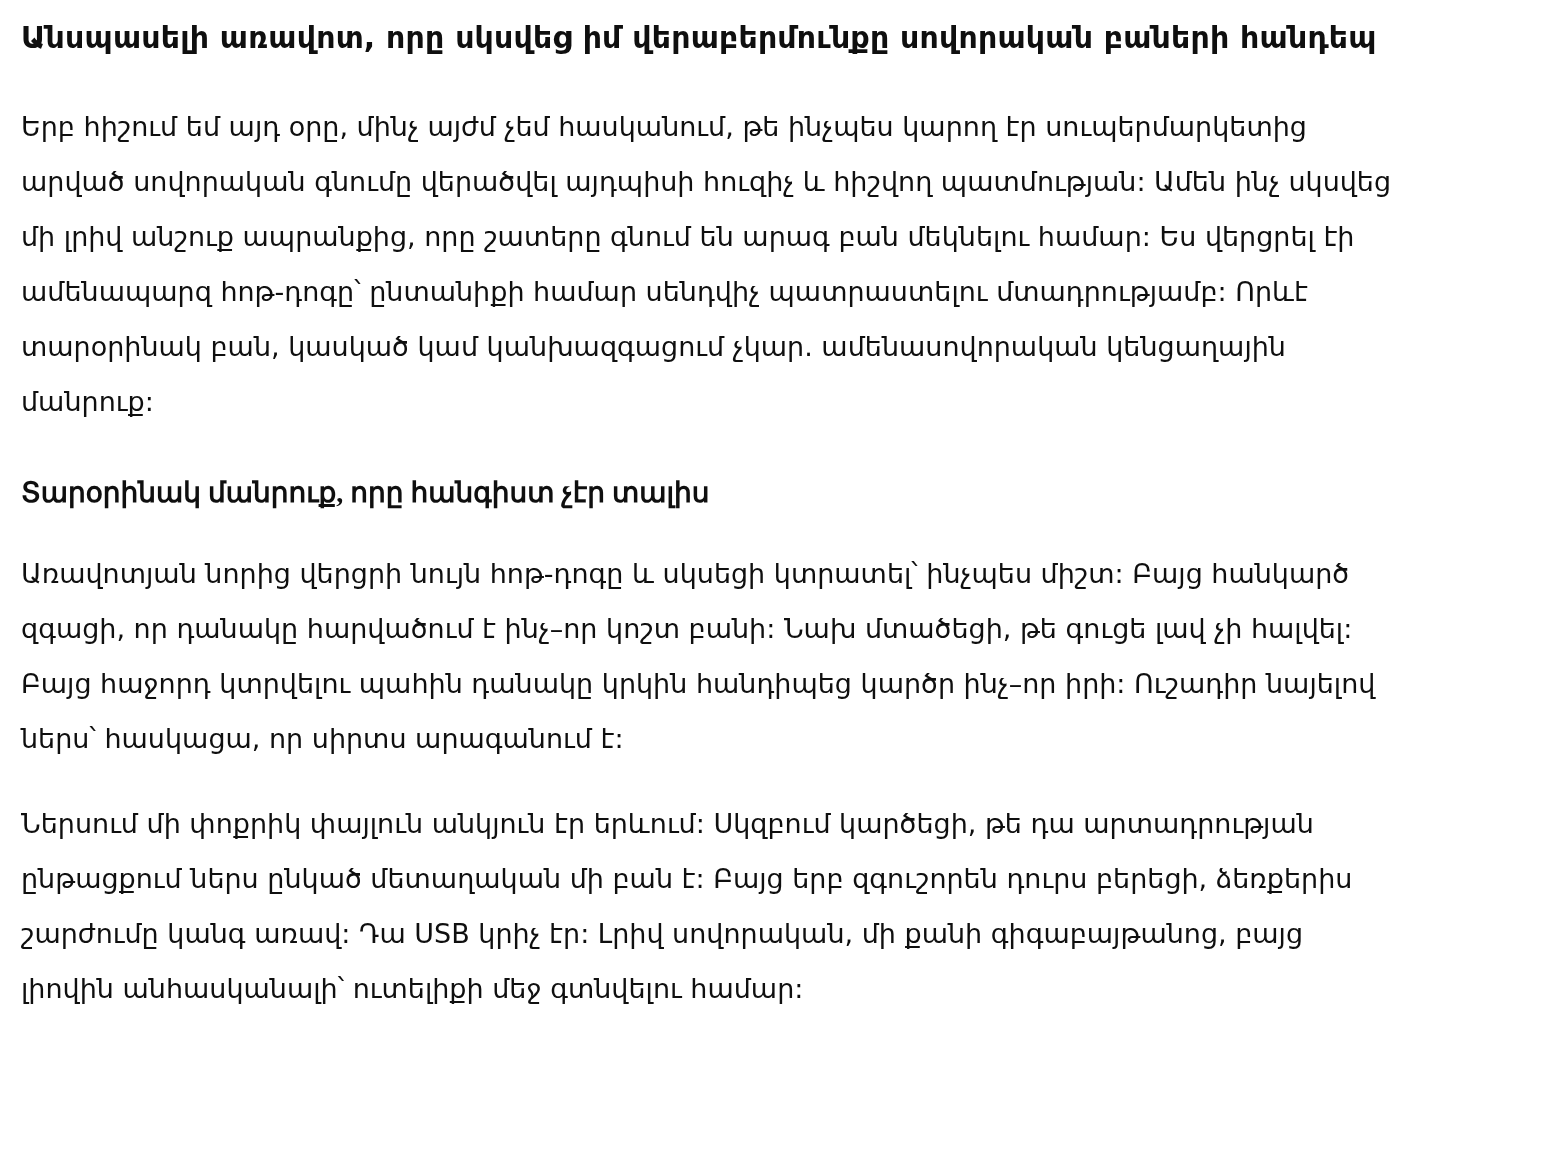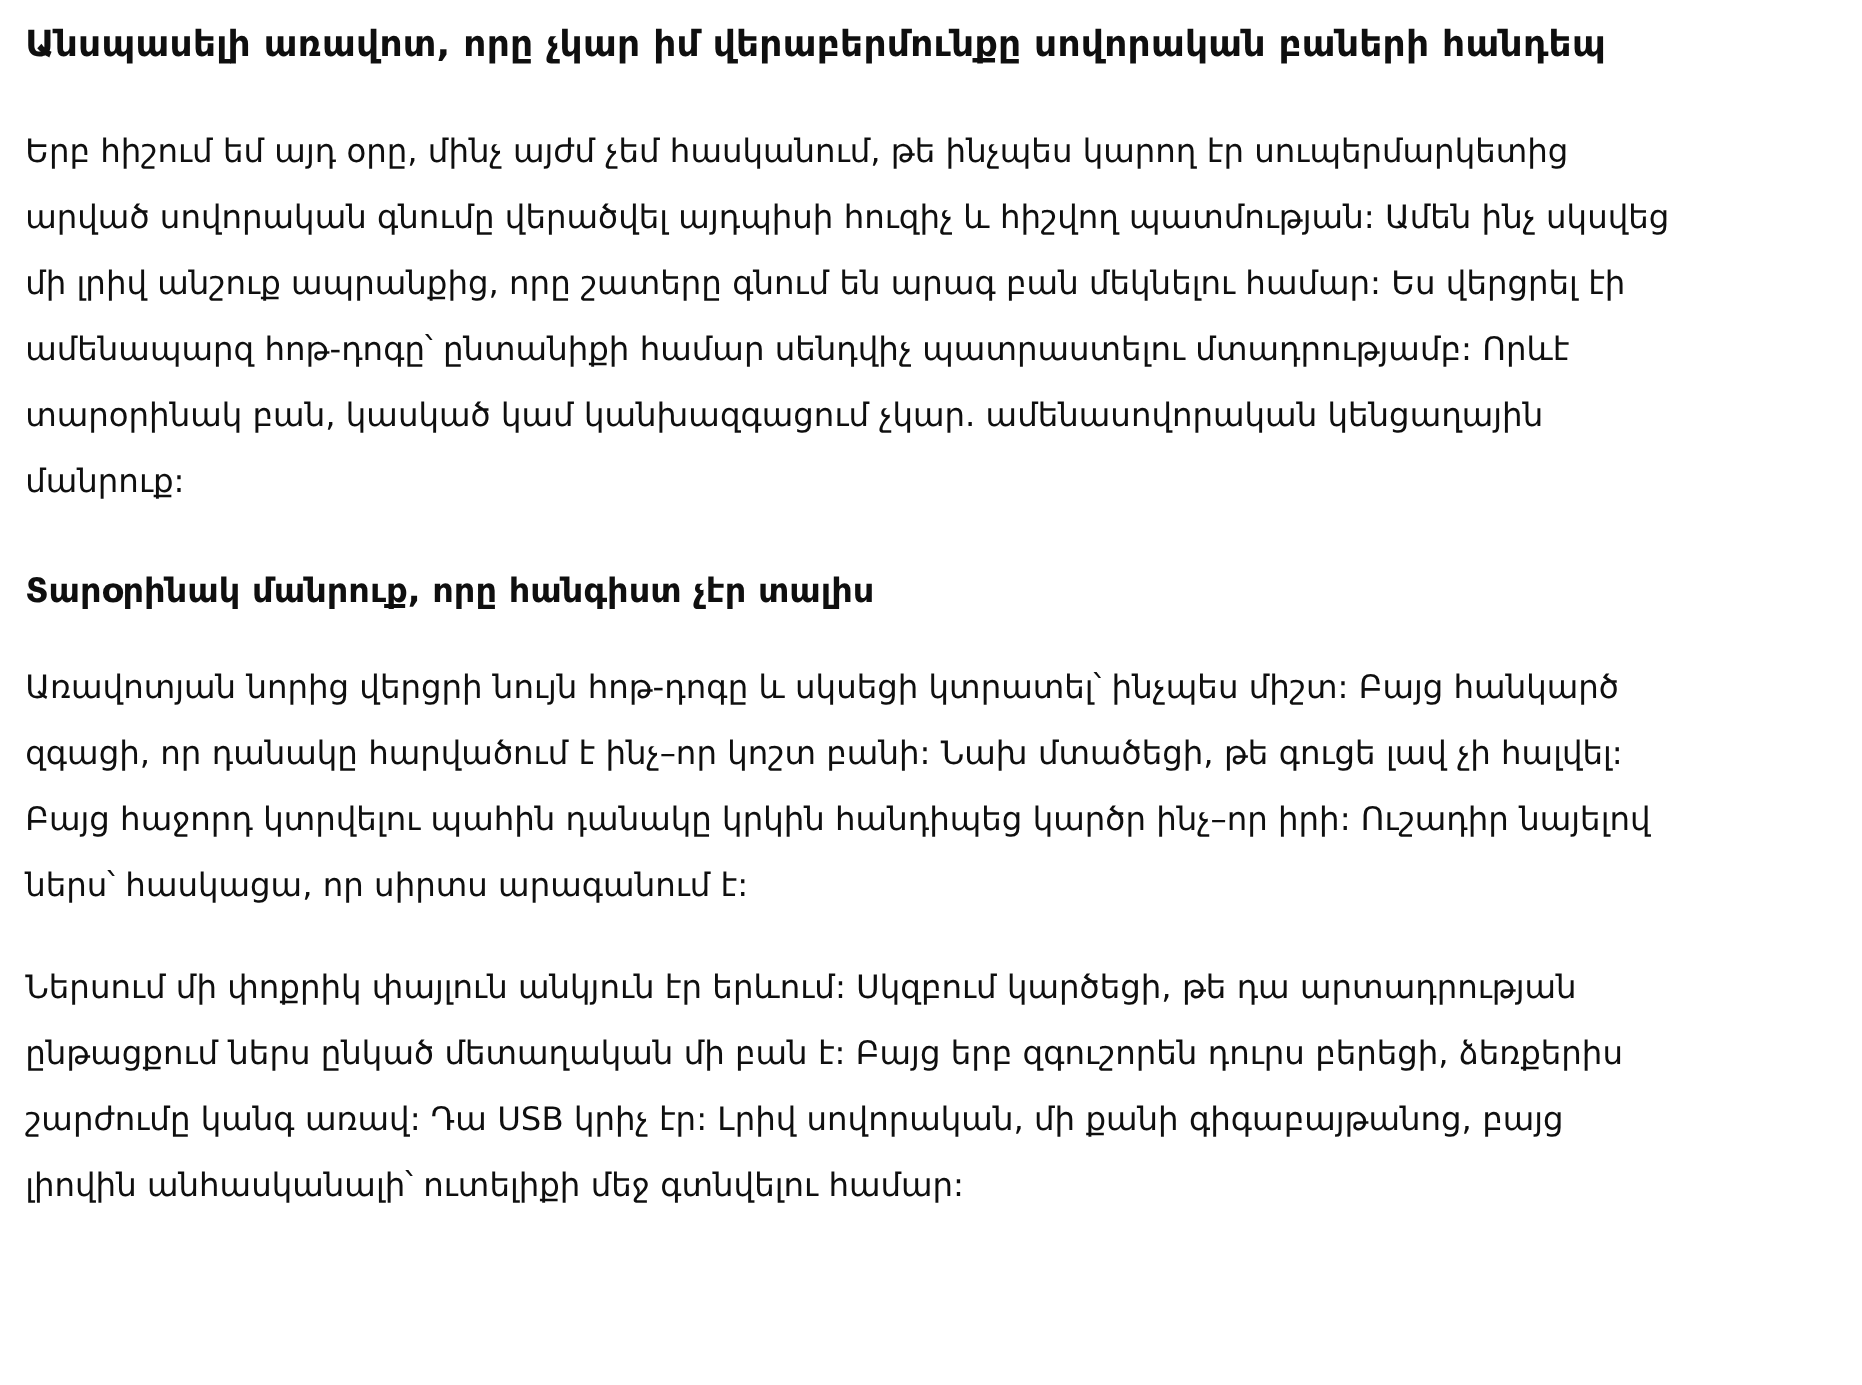--- a/index.html
+++ b/index.html
@@ -25,35 +25,36 @@
     line-height: 1.3;
     font-weight: 700;
     margin: 6px 0 42px 0;
     letter-spacing: 0.2px;
   }
   h2.section-heading {
     font-size: 28px;
     line-height: 1.4;
     font-weight: 700;
     margin: 44px 0 34px 0;
+    font-family: Liberation Serif, serif;
   }
   p.article-paragraph {
     font-size: 27px;
     line-height: 55px;
     font-weight: 400;
     margin: 0 17px 30px 0;
   }
 </style>
 </head>
 <body>
 
 <div class="page">
   <article class="article">
 
-    <h1 class="article-title">Անսպասելի առավոտ, որը չկար իմ վերաբերմունքը սովորական բաների հանդեպ</h1>
+    <h1 class="article-title">Անսպասելի առավոտ, որը սկսվեց իմ վերաբերմունքը սովորական բաների հանդեպ</h1>
 
     <p class="article-paragraph">Երբ հիշում եմ այդ օրը, մինչ այժմ չեմ հասկանում, թե ինչպես կարող էր սուպերմարկետից արված սովորական գնումը վերածվել այդպիսի հուզիչ և հիշվող պատմության: Ամեն ինչ սկսվեց մի լրիվ անշուք ապրանքից, որը շատերը գնում են արագ բան մեկնելու համար: Ես վերցրել էի ամենապարզ հոթ-դոգը՝ ընտանիքի համար սենդվիչ պատրաստելու մտադրությամբ: Որևէ տարօրինակ բան, կասկած կամ կանխազգացում չկար. ամենասովորական կենցաղային մանրուք:</p>
 
 
     <h2 class="section-heading">Տարօրինակ մանրուք, որը հանգիստ չէր տալիս</h2>
 
     <p class="article-paragraph">Առավոտյան նորից վերցրի նույն հոթ-դոգը և սկսեցի կտրատել՝ ինչպես միշտ: Բայց հանկարծ զգացի, որ դանակը հարվածում է ինչ–որ կոշտ բանի: Նախ մտածեցի, թե գուցե լավ չի հալվել: Բայց հաջորդ կտրվելու պահին դանակը կրկին հանդիպեց կարծր ինչ–որ իրի: Ուշադիր նայելով ներս՝ հասկացա, որ սիրտս արագանում է:</p>
 
     <p class="article-paragraph">Ներսում մի փոքրիկ փայլուն անկյուն էր երևում: Սկզբում կարծեցի, թե դա արտադրության ընթացքում ներս ընկած մետաղական մի բան է: Բայց երբ զգուշորեն դուրս բերեցի, ձեռքերիս շարժումը կանգ առավ: Դա USB կրիչ էր: Լրիվ սովորական, մի քանի գիգաբայթանոց, բայց լիովին անհասկանալի՝ ուտելիքի մեջ գտնվելու համար:</p>
 

